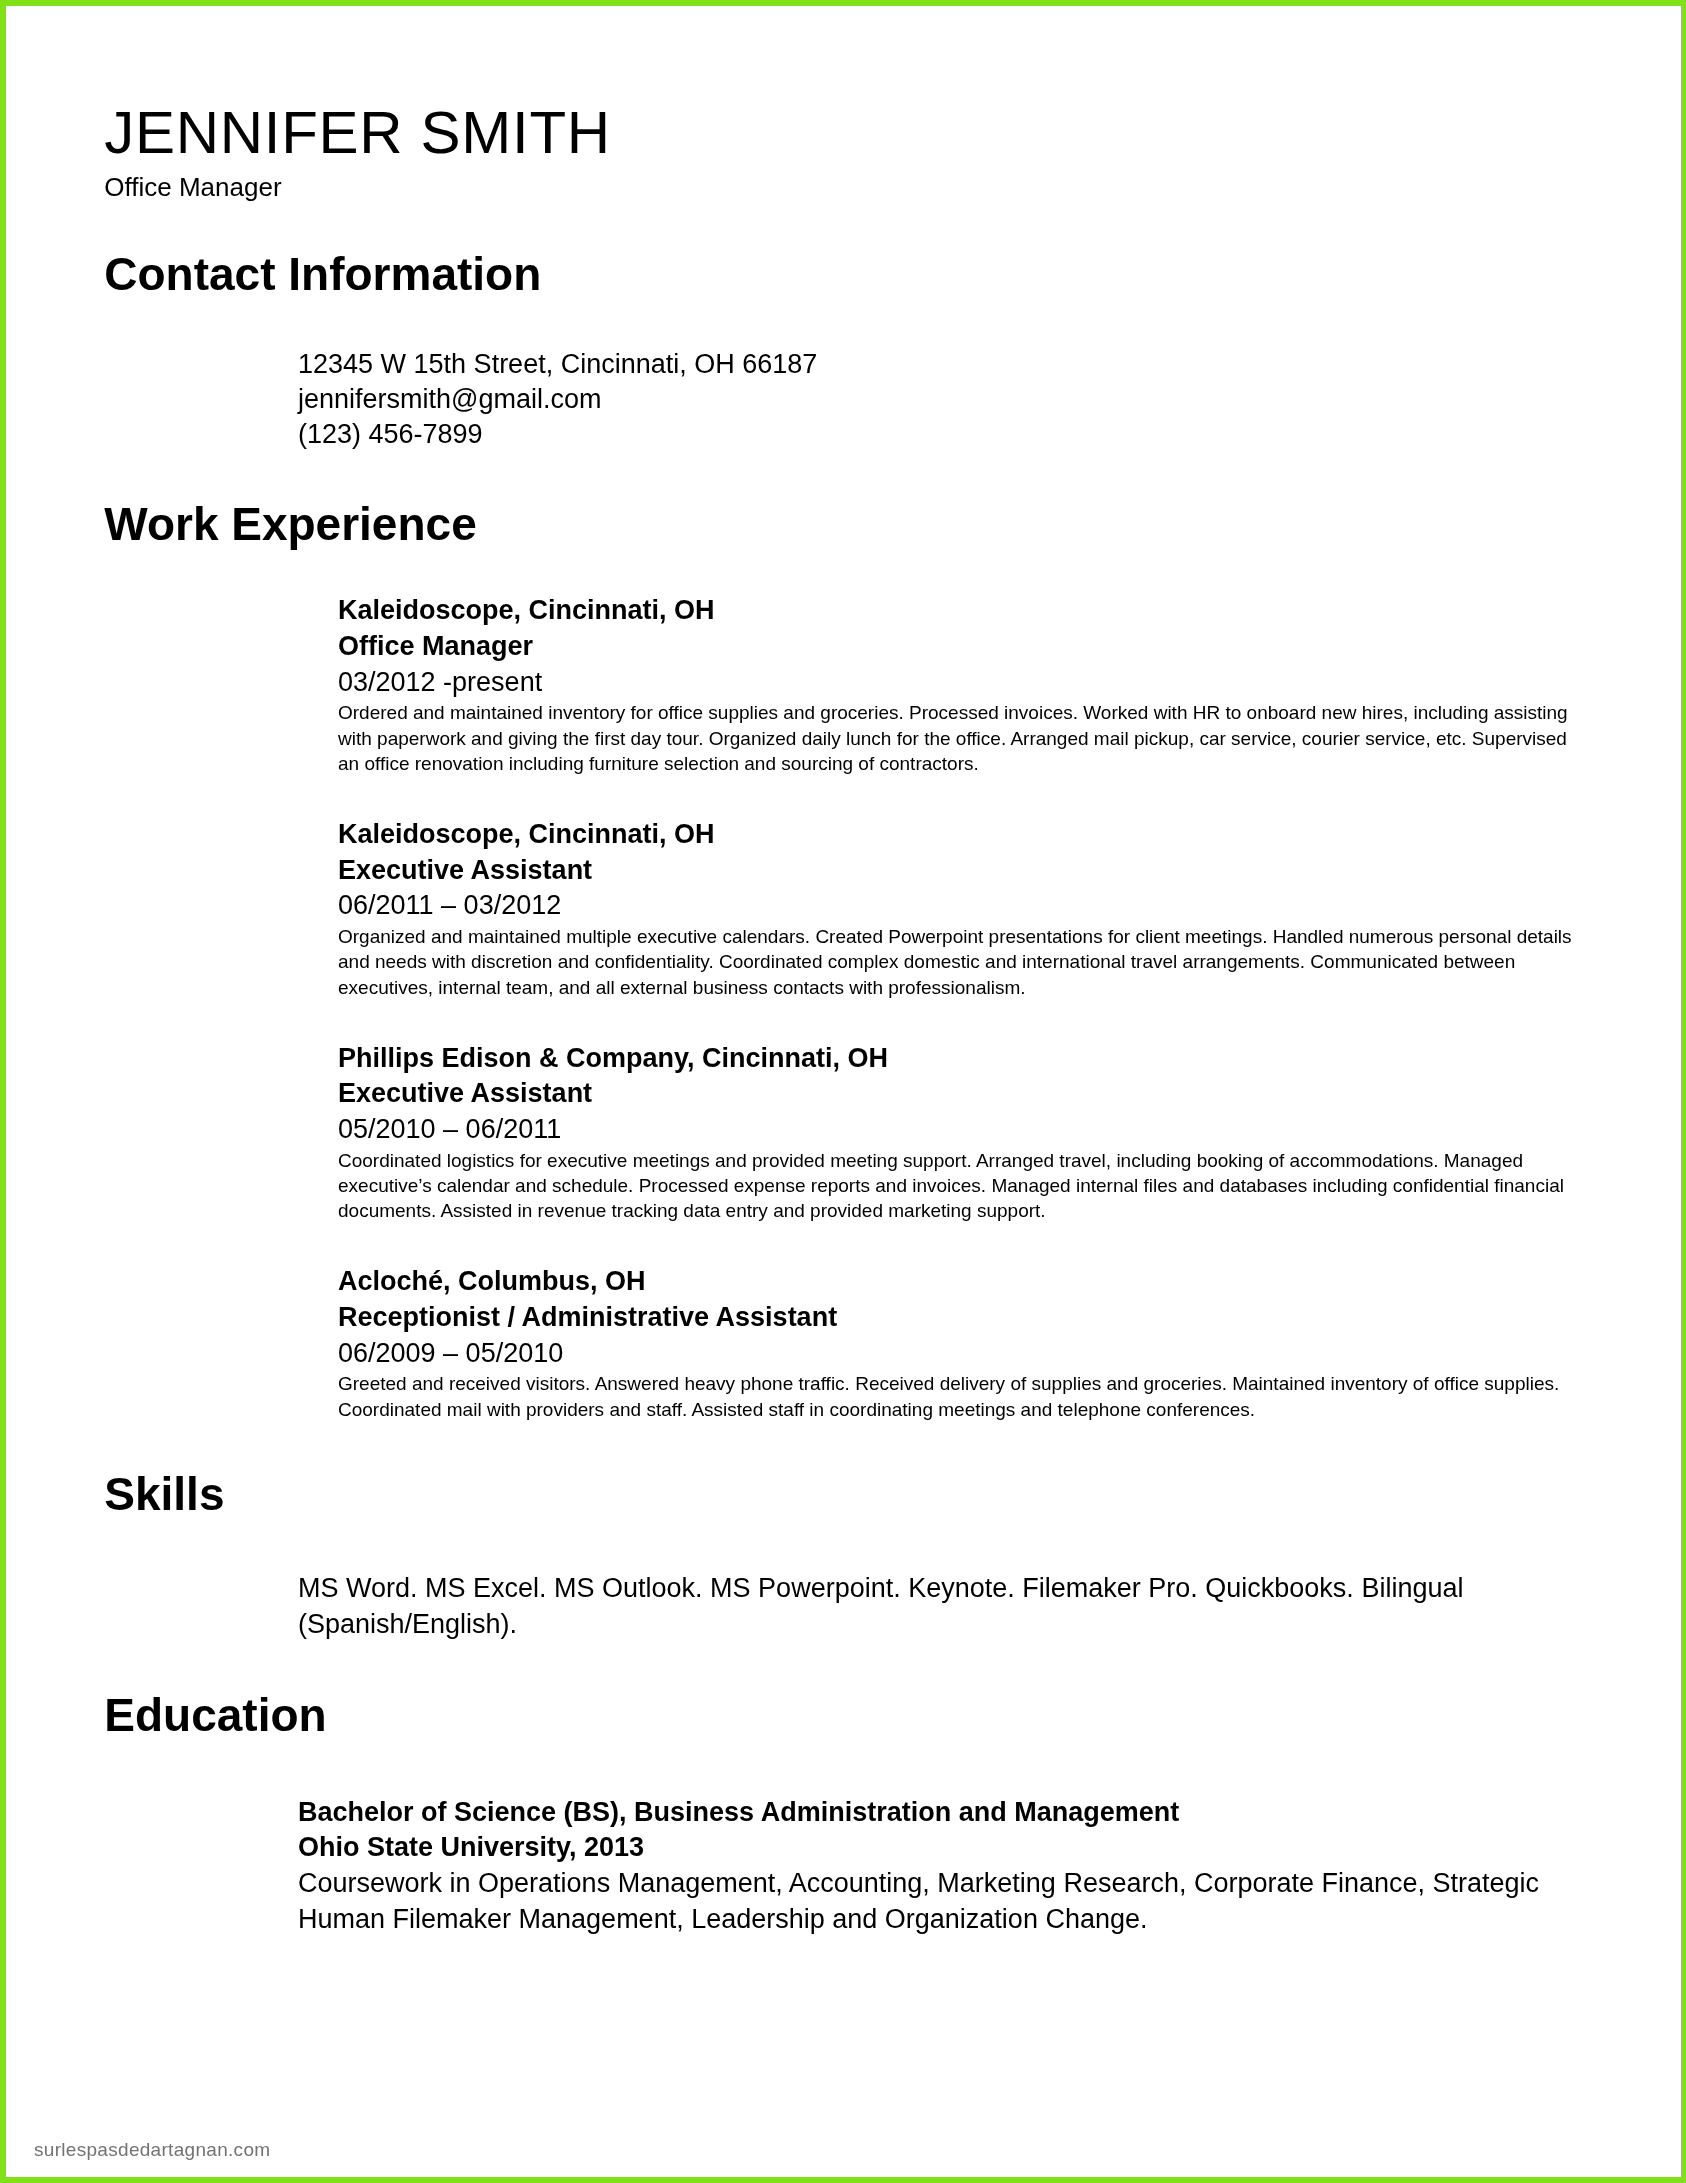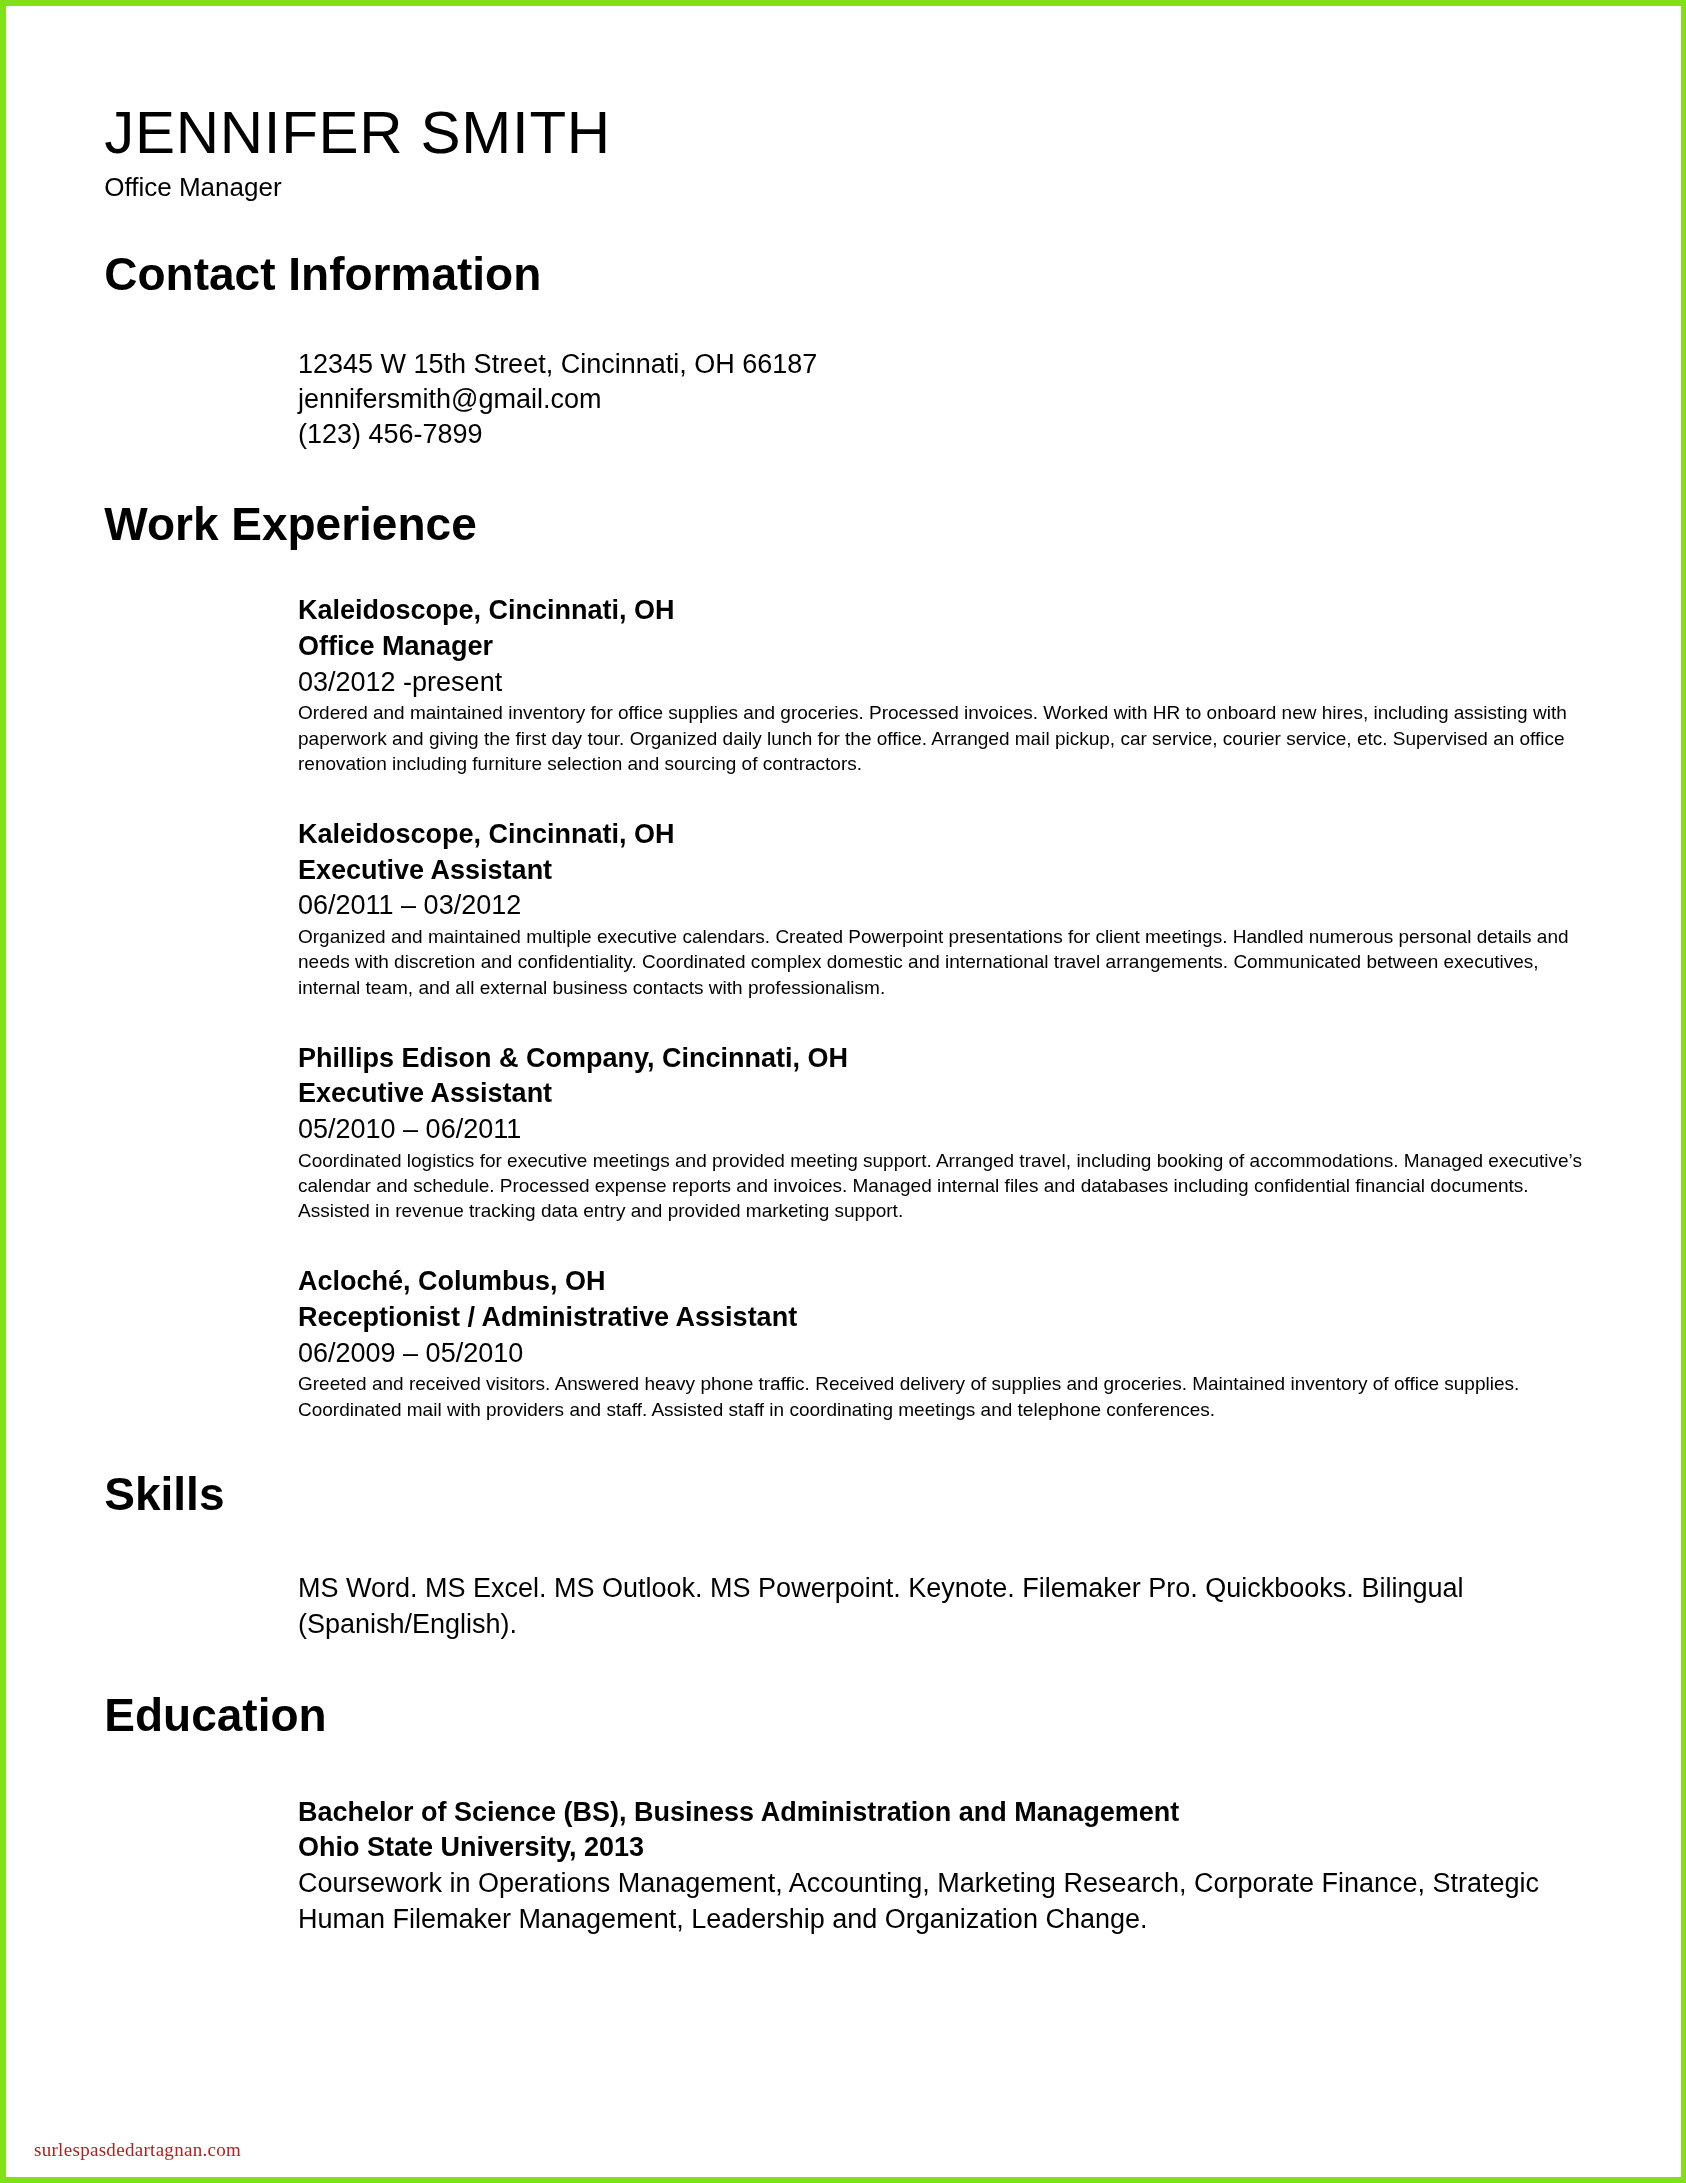--- a/index.html
+++ b/index.html
@@ -63,20 +63,21 @@
     font-size: 27px;
     line-height: 1.30;
     white-space: nowrap;
   }
 
   .jobs {
     margin-top: 44px;
   }
   .job {
     margin-bottom: 41px;
+    margin-left: 40px;
   }
   .job:last-child { margin-bottom: 0; }
   .job-company,
   .job-role {
     font-size: 27px;
     font-weight: 700;
     line-height: 1.32;
   }
   .job-dates {
     font-size: 27px;
@@ -109,22 +110,22 @@
     line-height: 1.33;
   }
 
   
   .watermark {
     position: absolute;
     left: 28px;
     bottom: 16px;
     font-size: 19px;
     letter-spacing: 0.3px;
-    color: #b91c1c;
-    font-family: Liberation Serif, serif;
+    color: #737373;
+    font-family: Liberation Sans, sans-serif;
     white-space: nowrap;
   }
 </style>
 </head>
 <body>
 
 <div class="page">
   <div class="content">
 
     <div class="name">JENNIFER SMITH</div>

